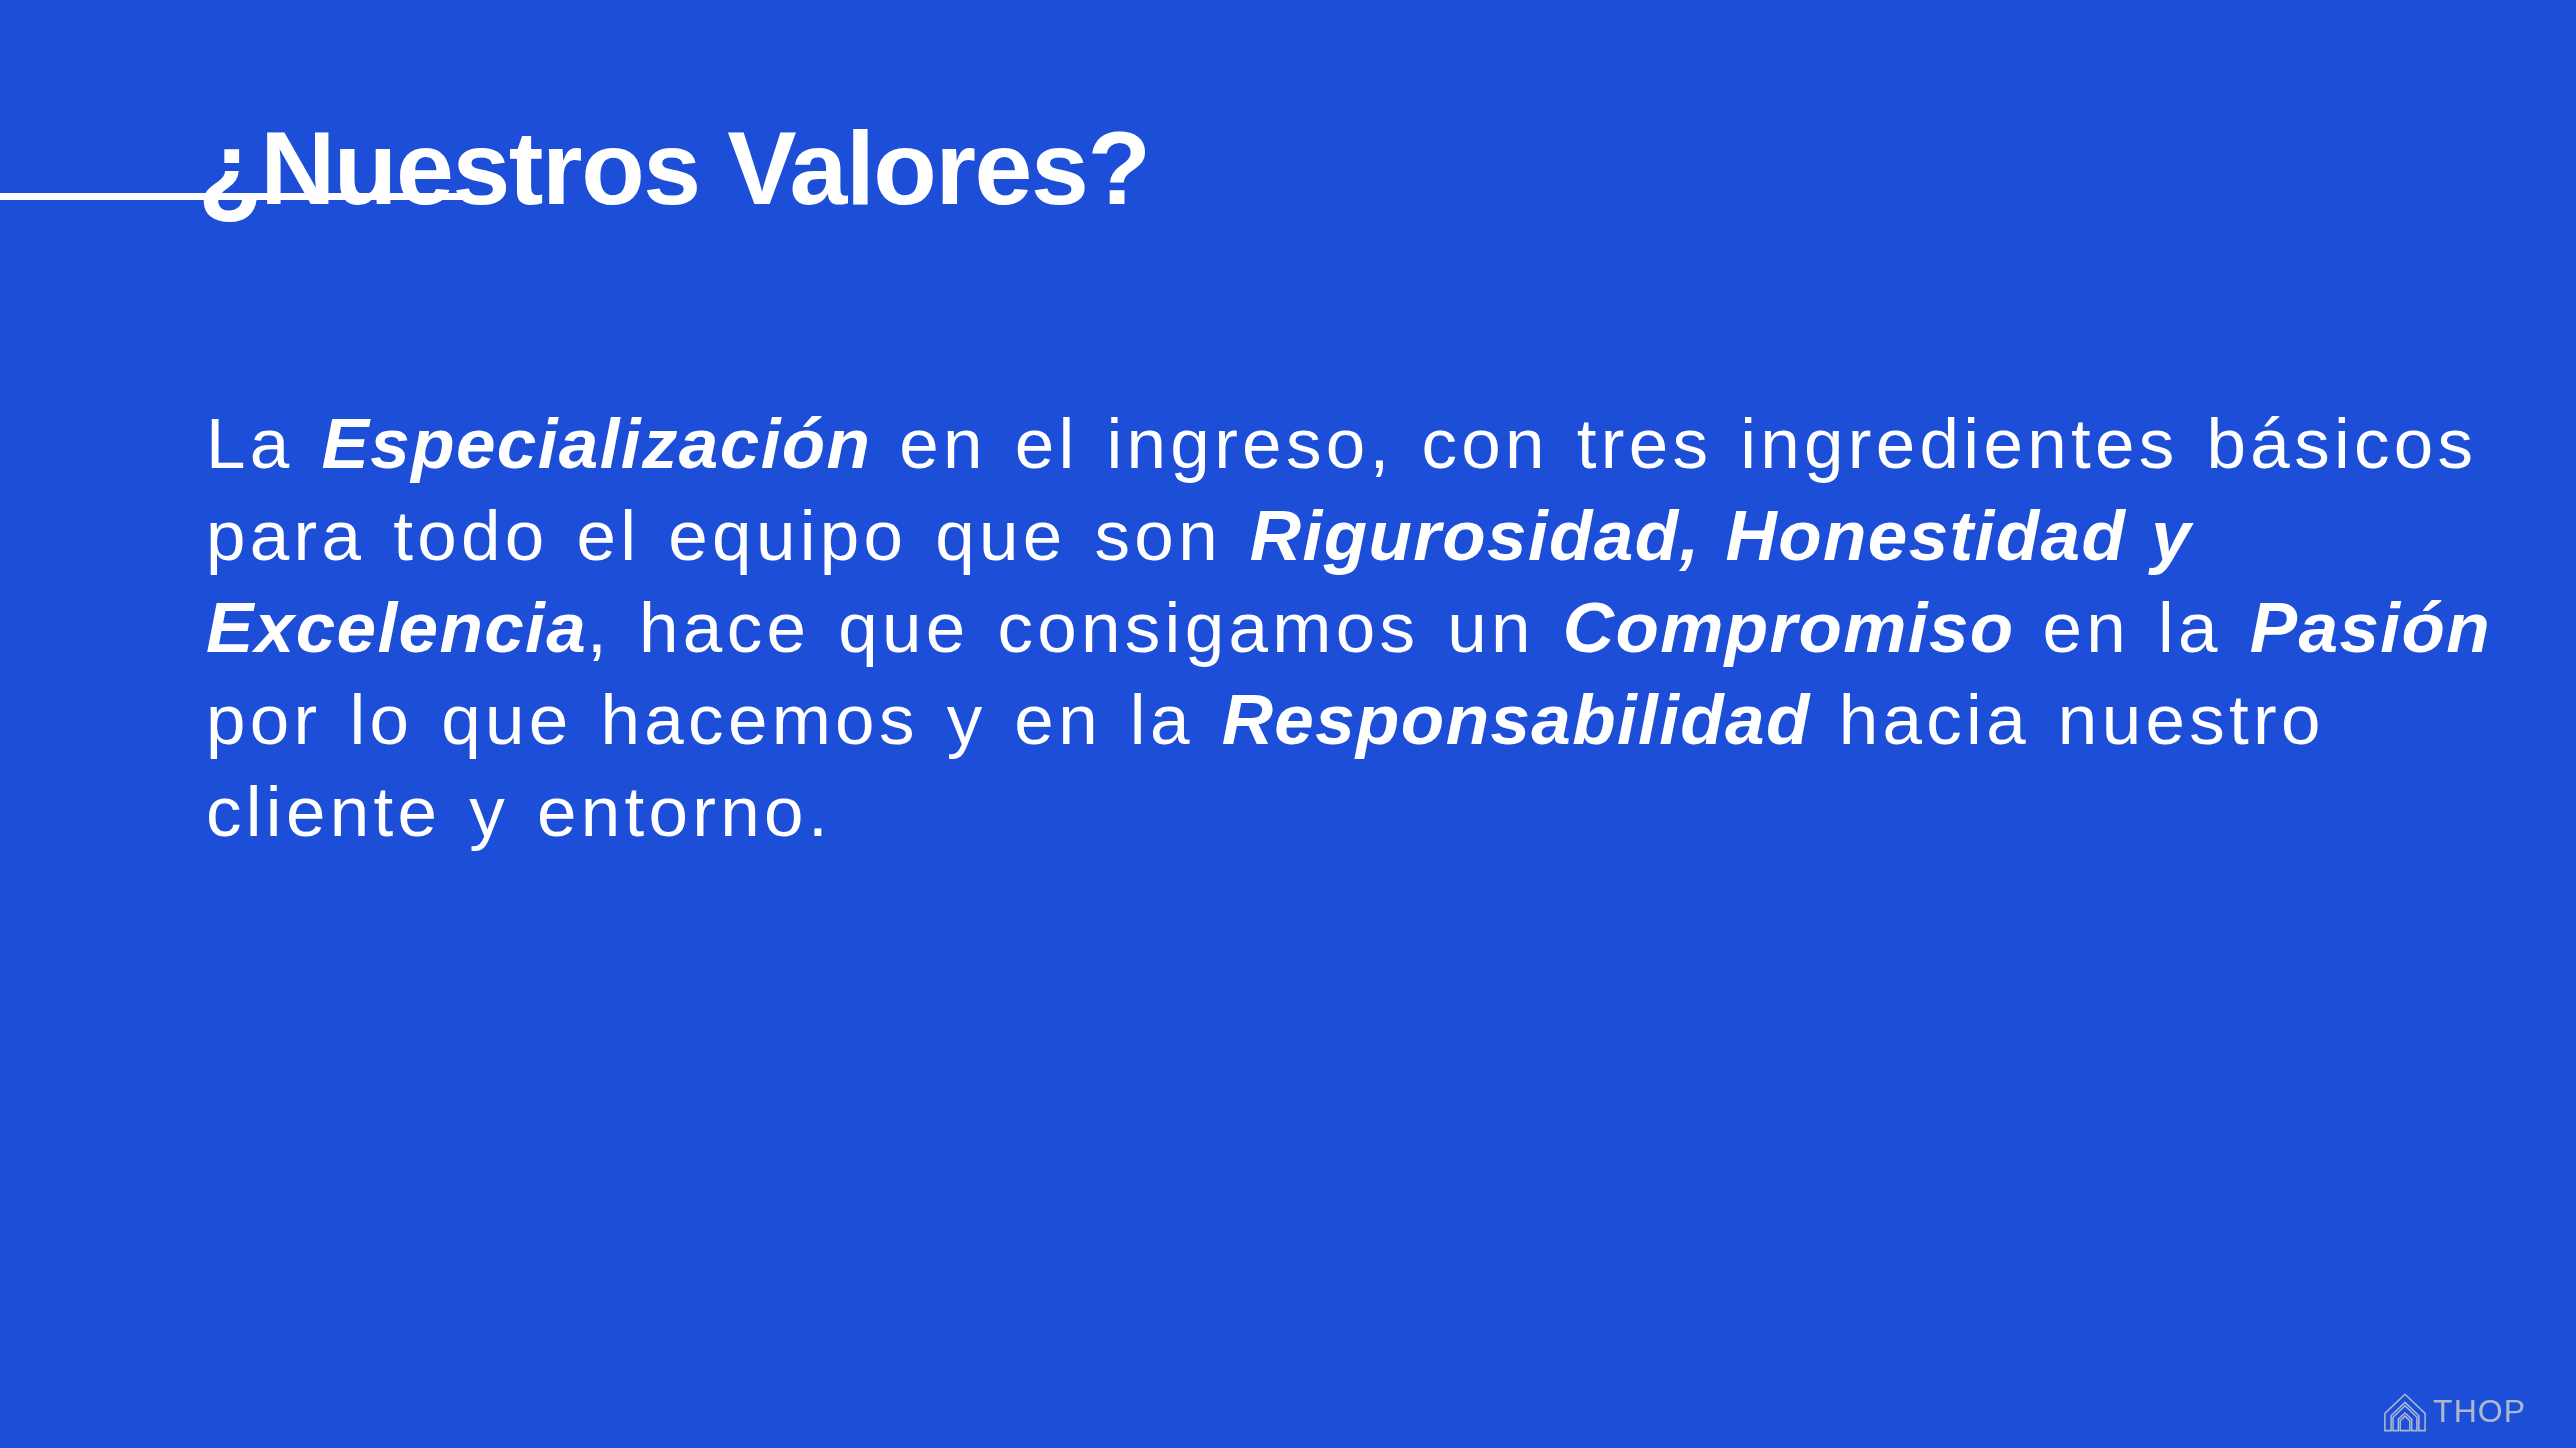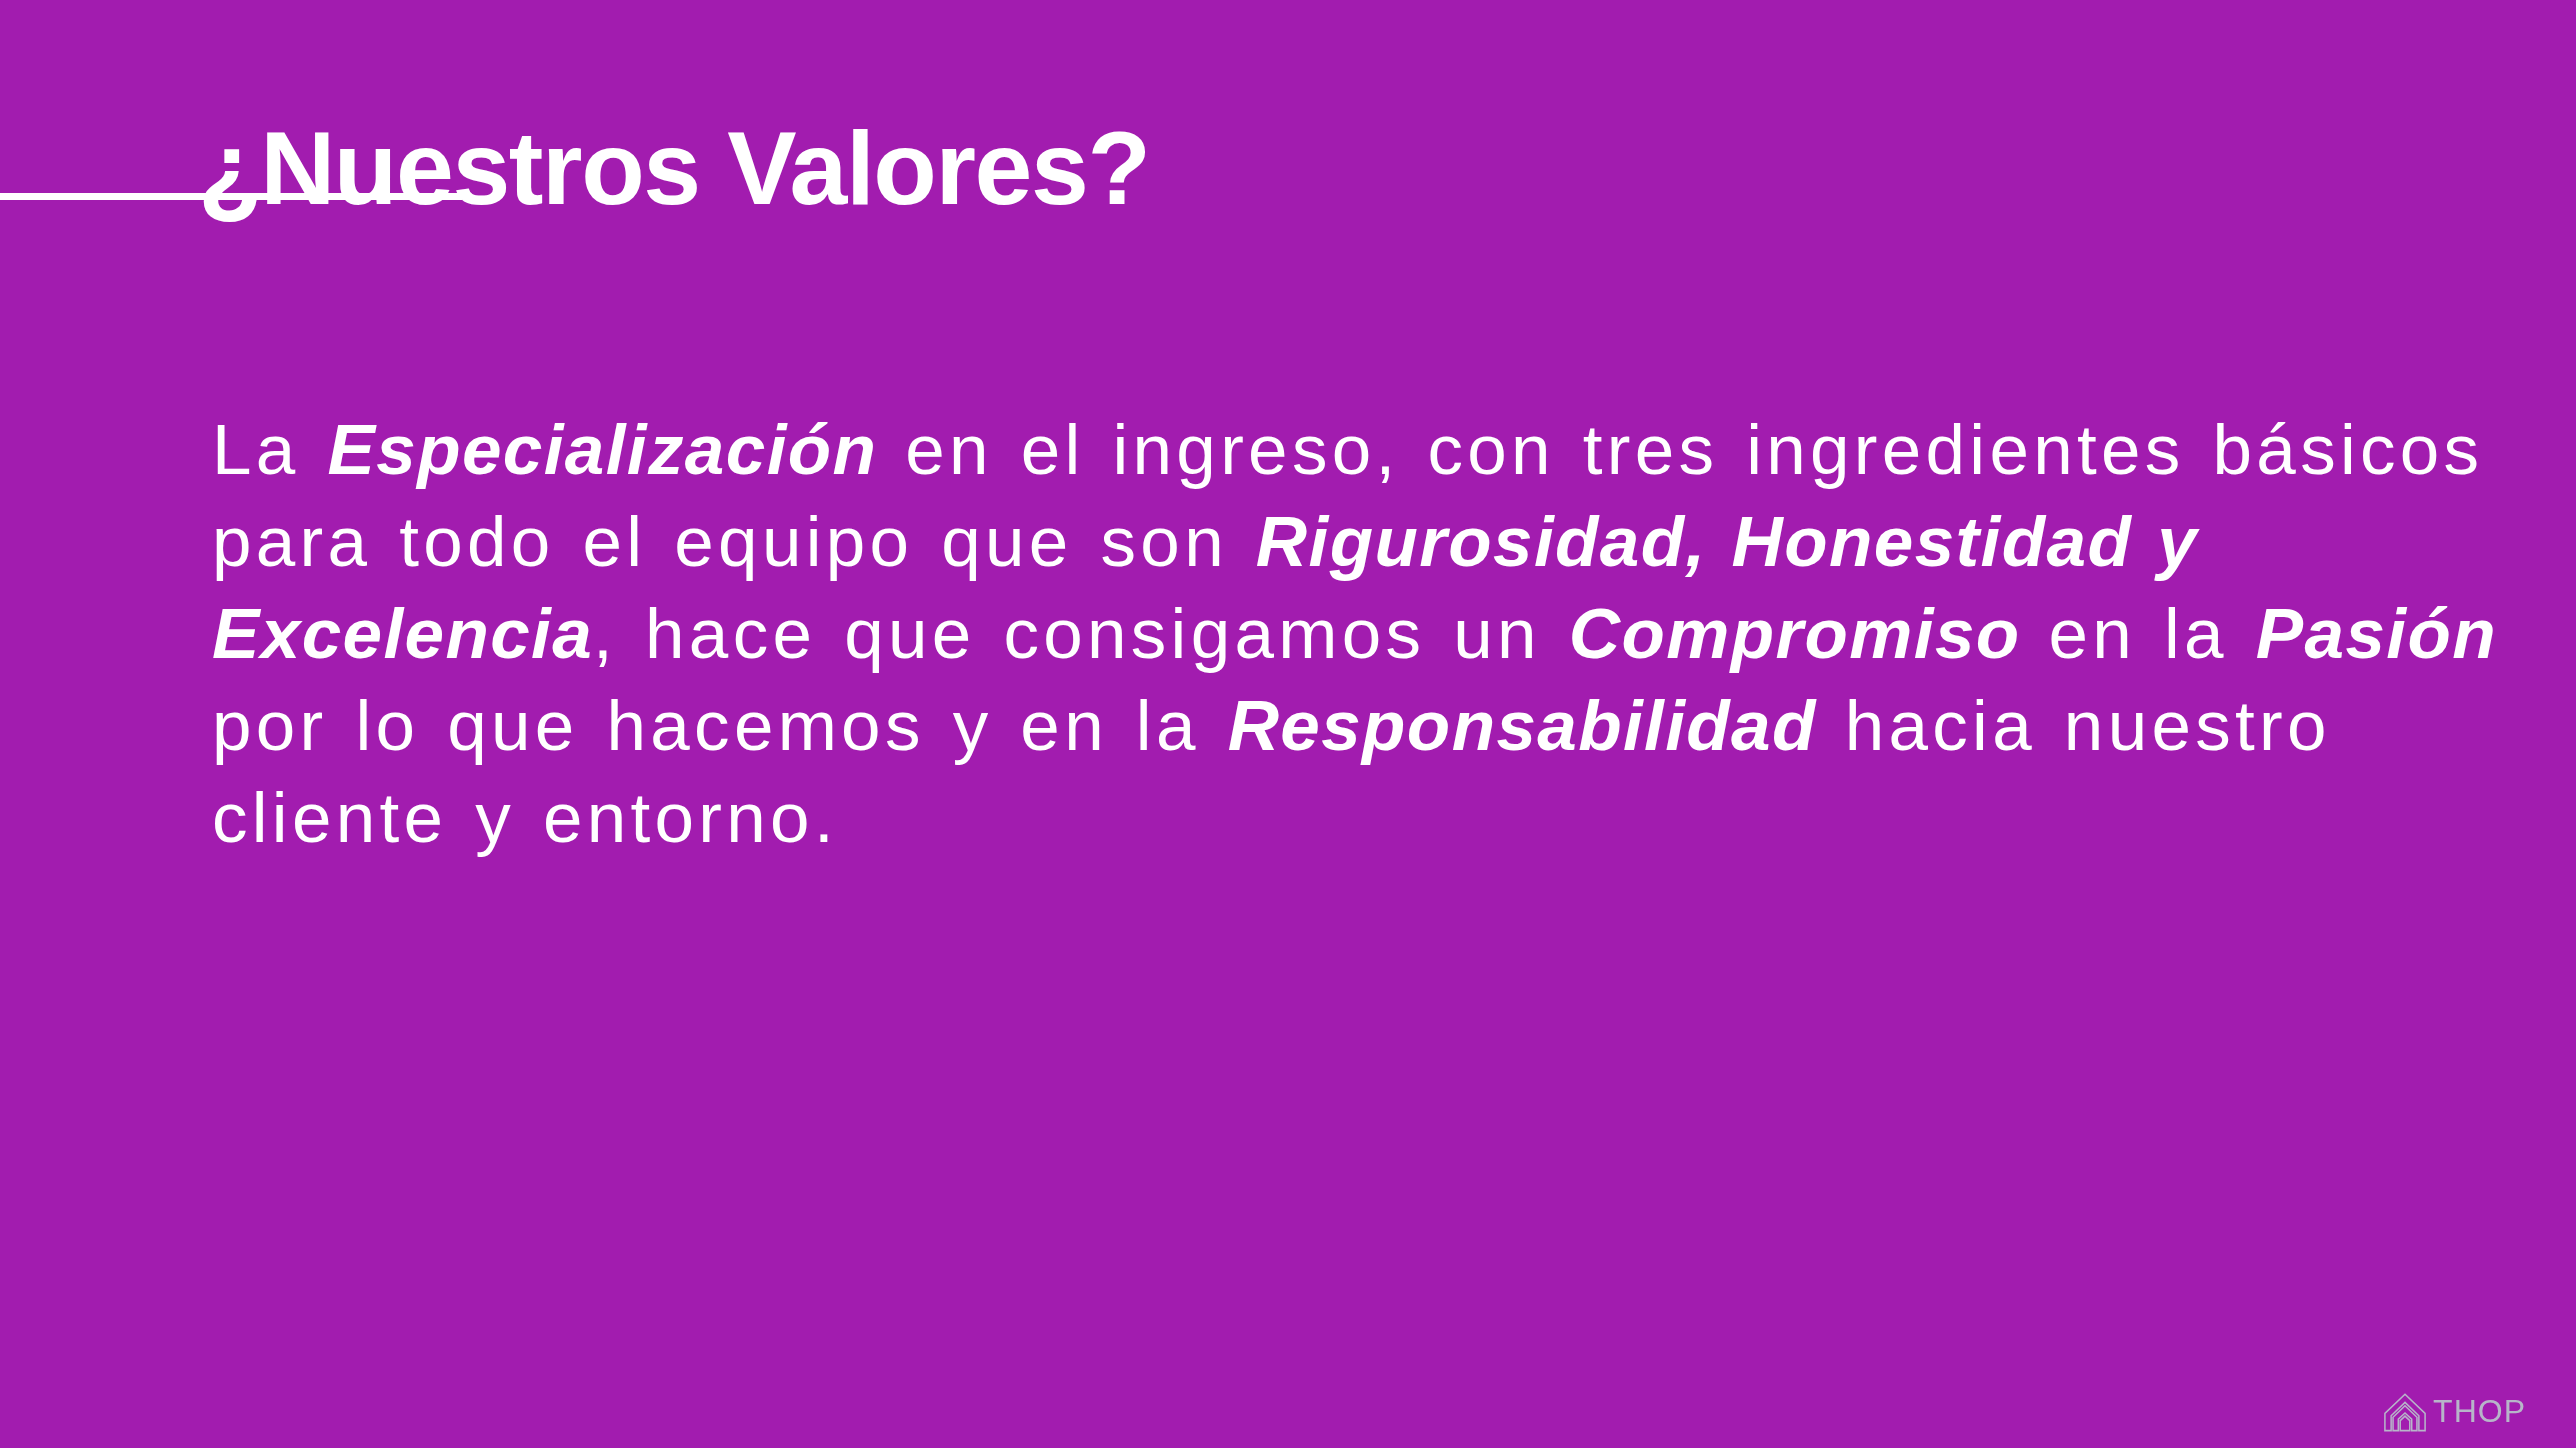--- a/index.html
+++ b/index.html
@@ -12,21 +12,21 @@
     height: 1449px;
     overflow: hidden;
     position: relative;
     font-family: "Liberation Sans", sans-serif;
     -webkit-font-smoothing: antialiased;
   }
 
   .slide {
     position: absolute;
     inset: 0;
-    background: #a21caf;
+    background: #1d4ed8;
   }
 
   
   .title-block {
     position: absolute;
     left: 0;
     top: 114px;
     width: 2576px;
   }
   .slide-title {
@@ -50,21 +50,21 @@
   }
 
   
   .body-block {
     position: absolute;
     left: 198px;
     top: 390px;
     width: 2318px;
   }
   .body-text {
-    margin: 14px;
+    margin: 8px;
     color: #ffffff;
     font-family: "Liberation Sans", sans-serif;
     font-size: 71px;
     font-weight: 300;
     line-height: 92px;
     letter-spacing: 4.3px;
     word-spacing: 3.9px;
   }
   .body-text b,
   .body-text .em {

